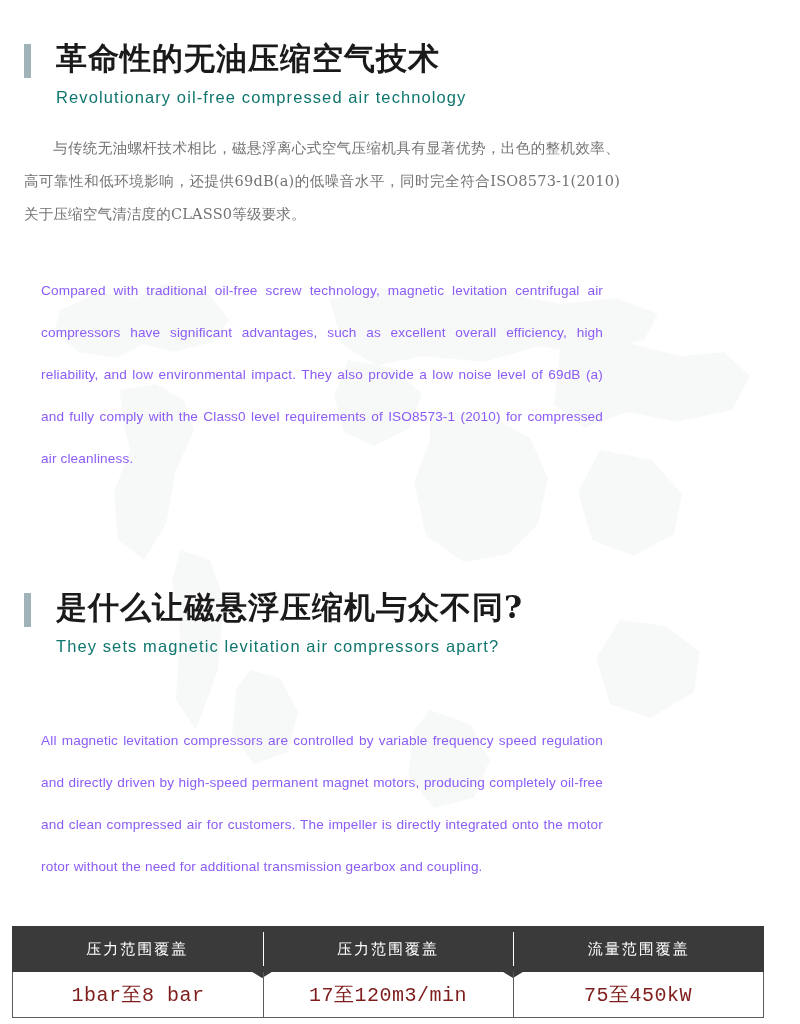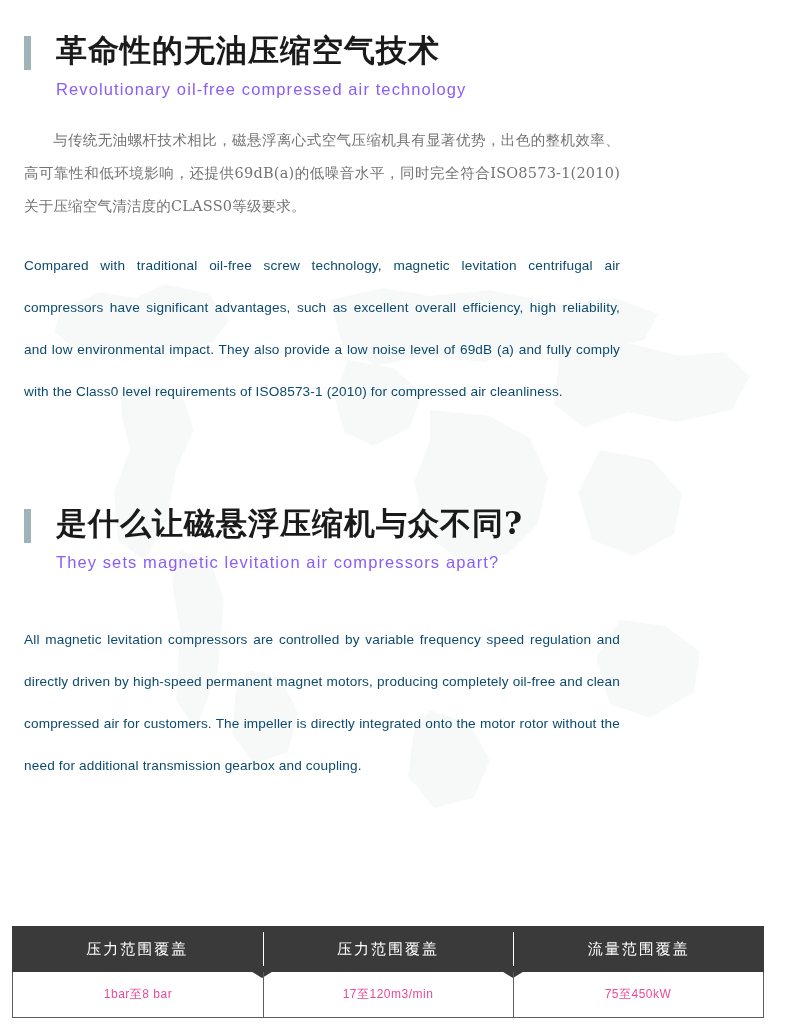--- a/index.html
+++ b/index.html
@@ -27,21 +27,21 @@
     pointer-events: none;
     z-index: 0;
   }
 
   .page {
     position: relative;
     z-index: 1;
     width: 644px;
     height: 1024px;
     box-sizing: border-box;
-    padding: 0 24px;
+    padding: 8px 24px;
   }
 
   .section {
     position: relative;
   }
 
   .heading-block {
     position: relative;
     padding-left: 32px;
   }
@@ -58,43 +58,43 @@
     font-weight: bold;
     font-size: 31px;
     line-height: 40px;
     color: #1a1a1a;
     letter-spacing: 1px;
     margin: 0;
   }
   .heading-en {
     font-size: 16.5px;
     line-height: 26px;
-    color: #8b5cf6;
+    color: #0f766e;
     letter-spacing: 1.1px;
     margin: 6px 0 0 0;
     font-weight: normal;
   }
 
   .para-cn {
     font-family: "DejaVu Serif", "Liberation Serif", serif;
     font-size: 14.5px;
     line-height: 33px;
     color: #737373;
     text-align: justify;
     text-indent: 2em;
     margin: 0;
     letter-spacing: 0.2px;
   }
 
   .para-en {
     font-size: 13.6px;
     line-height: 42px;
-    color: #0c4a6e;
+    color: #8b5cf6;
     text-align: justify;
-    margin: 0;
+    margin: 17px;
     letter-spacing: 0.15px;
   }
 
   
   .s1 { height: 30px; }
   .s2 { height: 22px; }
   .s3 { height: 90px; }
 
   
   .spec-strip {
@@ -132,23 +132,23 @@
   .spec-body {
     display: flex;
     height: 46px;
     background: #ffffff;
     border: 1px solid #5c5c5c;
     border-top: none;
     box-sizing: border-box;
   }
   .spec-body .cell {
     flex: 1 1 0;
-    font-family: Liberation Sans, sans-serif;
-    font-size: 12px;
-    color: #ec4899;
+    font-family: Liberation Mono, monospace;
+    font-size: 20px;
+    color: #7f1d1d;
     display: flex;
     align-items: center;
     justify-content: center;
     position: relative;
     letter-spacing: 0.5px;
   }
   .spec-body .cell + .cell::before {
     content: "";
     position: absolute;
     left: 0;

